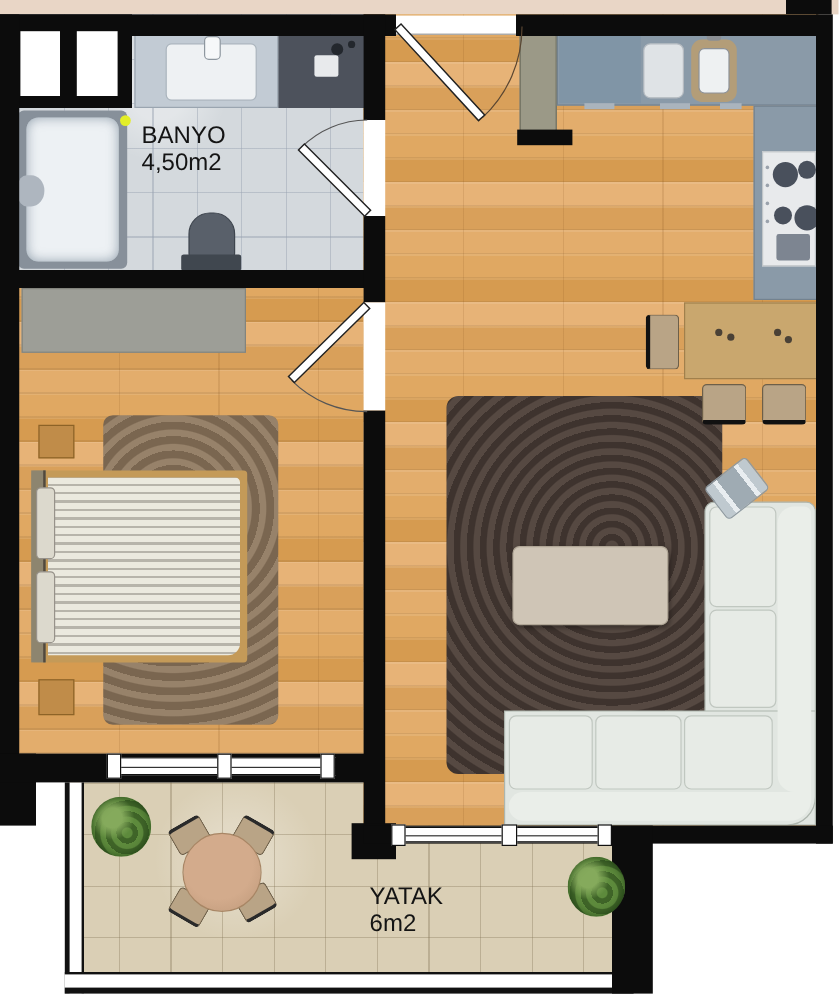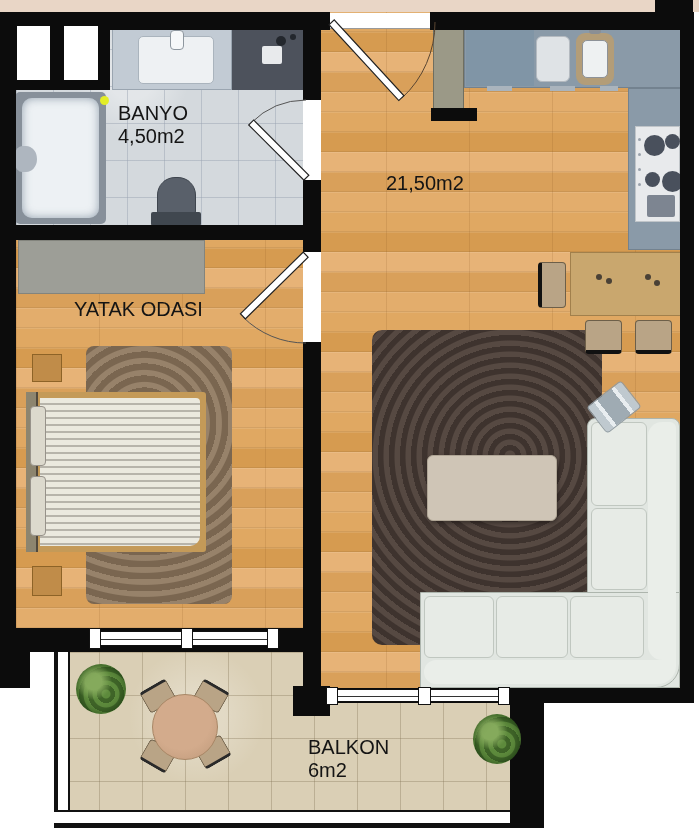--- a/index.html
+++ b/index.html
@@ -181,23 +181,21 @@
 
     <path d="M 243 317 A 88 88 0 0 0 306 343" fill="none" stroke="#555" stroke-width="1"></path>
     <rect x="306" y="252" width="88" height="7" transform="rotate(135.5 306 255)" fill="#ffffff" stroke="#222" stroke-width="1.2"></rect>
   </svg>
 
   <div class="label" style="left:118px;top:102px;">
     <div>BANYO</div>
     <div>4,50m2</div>
   </div>
   <div class="label" style="left:386px;top:172px;">
-    <div>21,50m2</div>
   </div>
   <div class="label" style="left:74px;top:298px;">
-    <div>YATAK ODASI</div>
   </div>
   <div class="label" style="left:308px;top:736px;">
-    <div>BALKON</div>
+    <div>YATAK</div>
     <div>6m2</div>
   </div>
 
 </div>
 
 </body></html>

